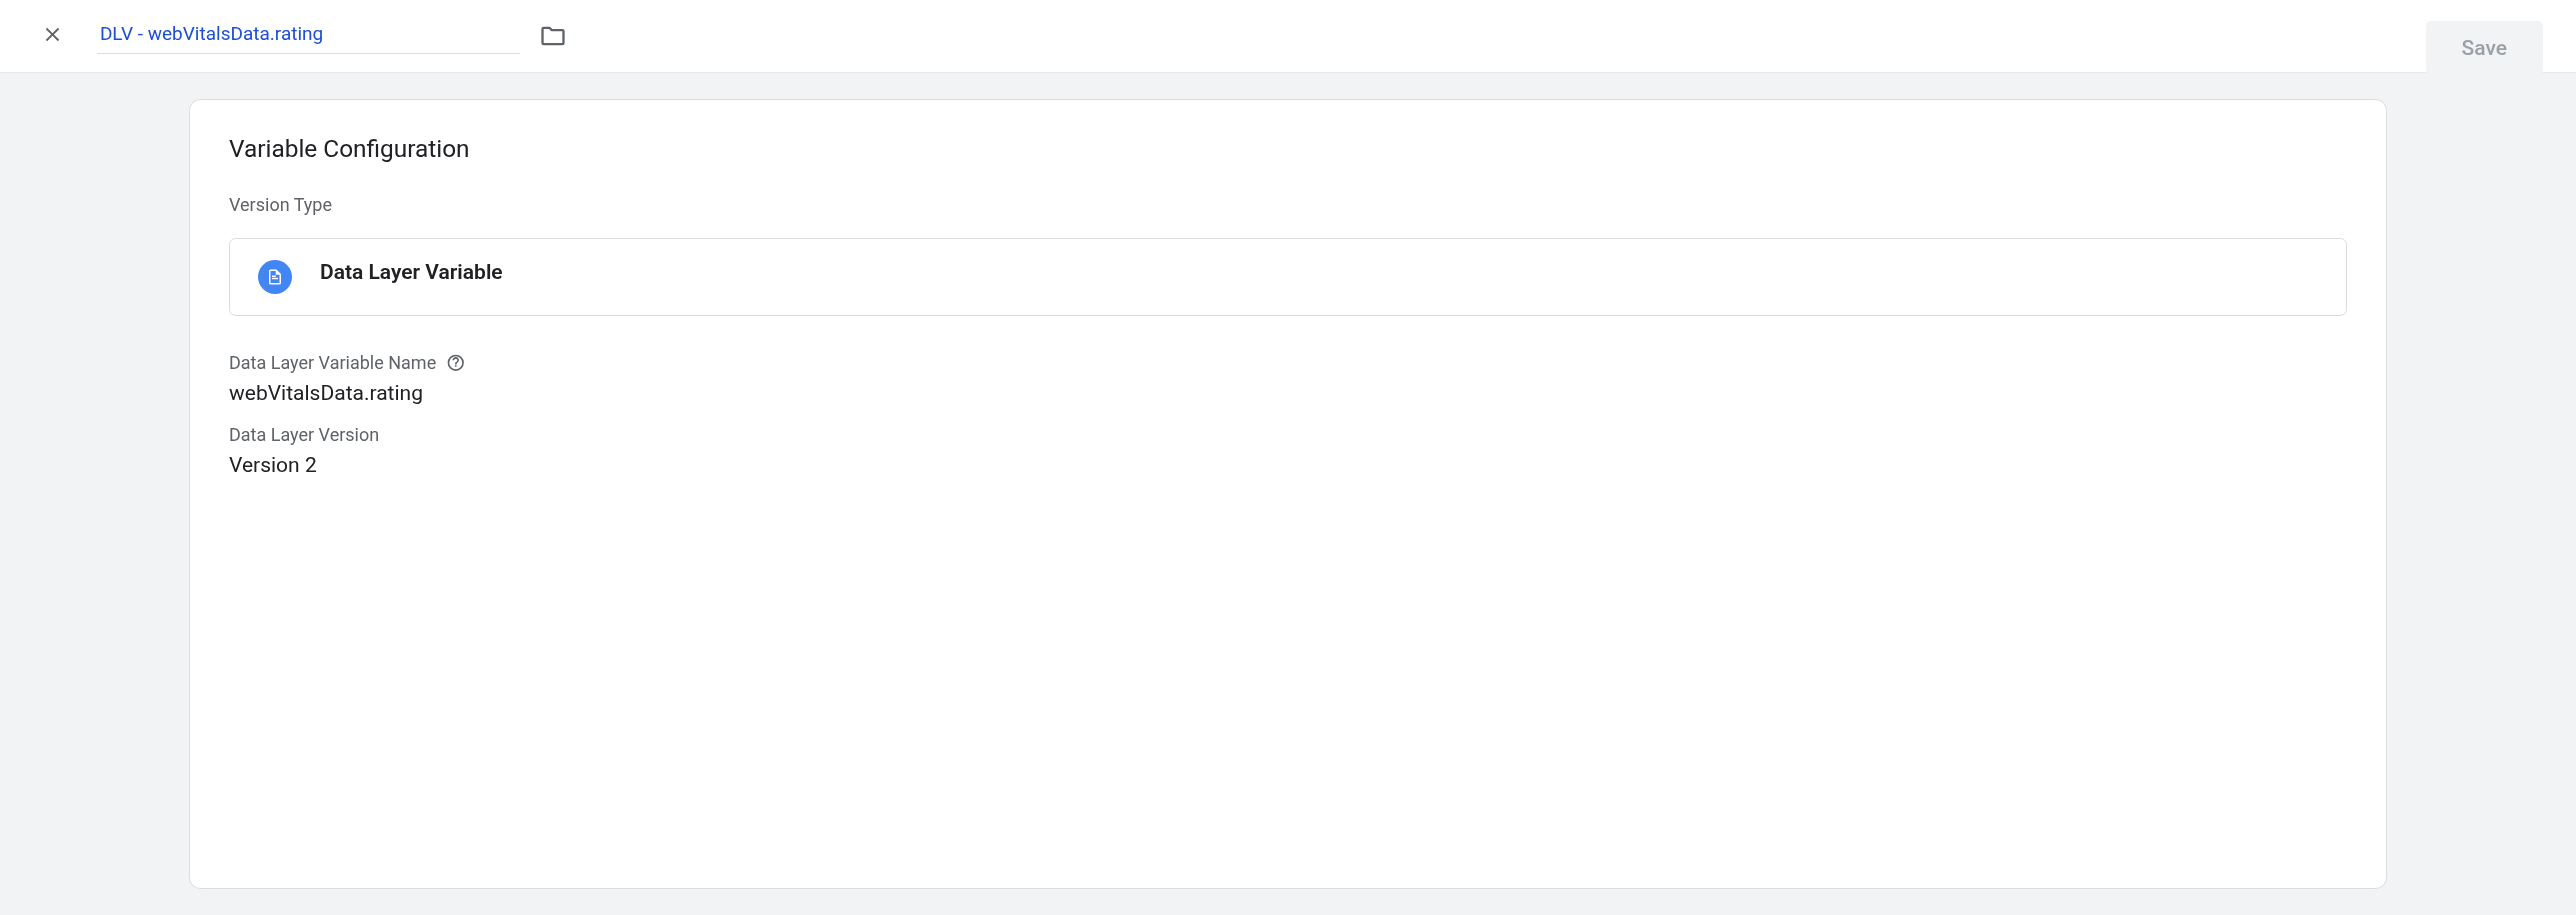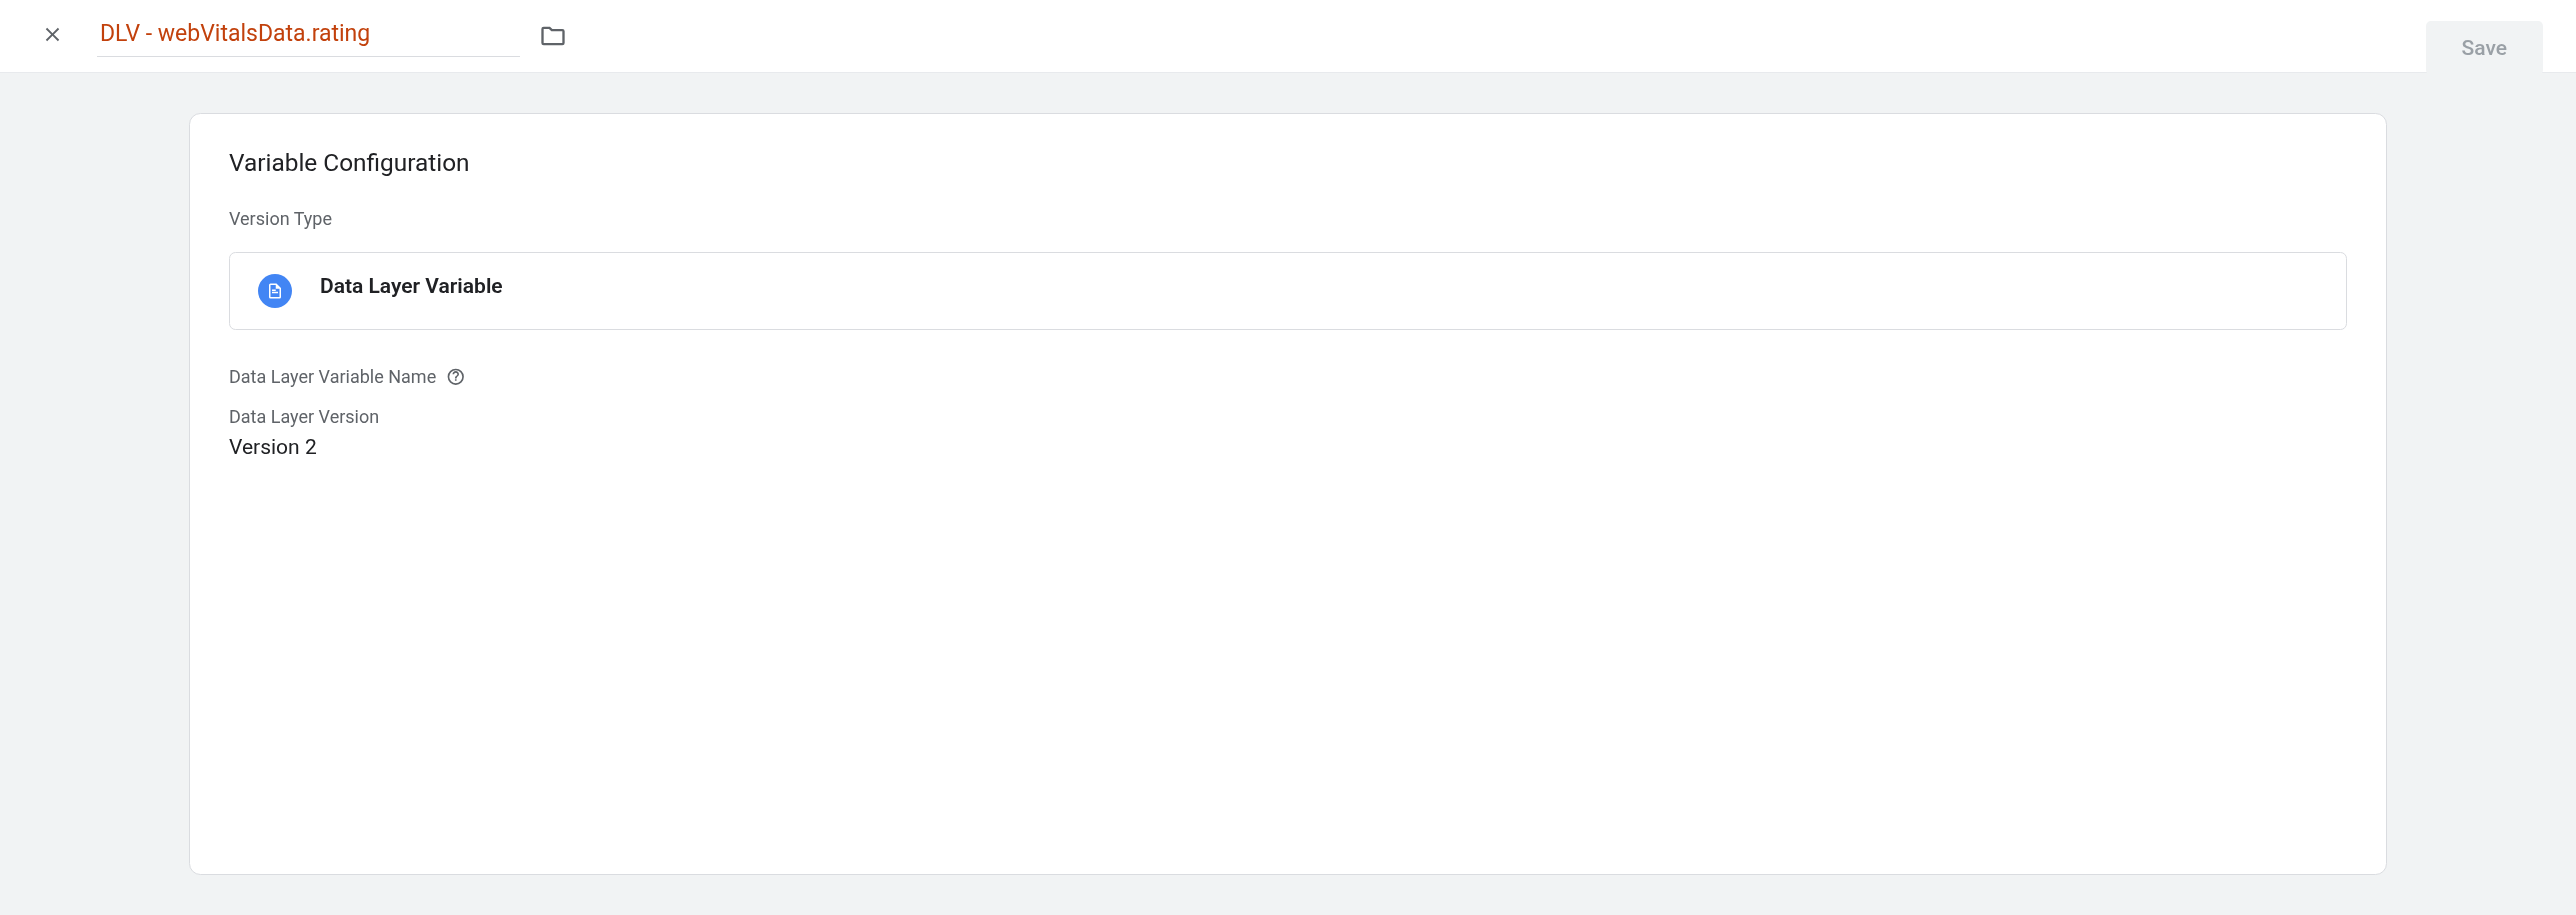--- a/index.html
+++ b/index.html
@@ -24,23 +24,23 @@
       padding: 8.1px;
       display: flex;
       align-items: center;
       justify-content: center;
       margin-right: 24.4px;
       color: #5f6368;
     }
     .close-btn svg { width: 23px; height: 23px; }
     .title-input {
       font-family: 'Google Sans', Roboto, Arial, sans-serif;
-      font-size: 23px;
+      font-size: 19px;
       font-weight: 400;
-      color: #c2410c;
+      color: #1d4ed8;
       border: none;
       border-bottom: 0.8px solid #dadce0;
       padding: 4.9px 3.3px 8.1px 3.3px;
       background: transparent;
       outline: none;
       min-width: 423px;
       letter-spacing: 0px;
     }
     .folder-icon {
       margin-left: 19.5px;
@@ -59,21 +59,21 @@
       font-size: 21px;
       font-weight: 500;
       color: #9aa0a6;
       font-family: 'Google Sans', Roboto, Arial, sans-serif;
       cursor: pointer;
       margin-top: 24px;
     }
     .content-area {
       background: #f1f3f4;
       min-height: calc(100vh - 73px);
-      padding: 40px 0;
+      padding: 26px 0;
       display: flex;
       justify-content: center;
     }
     .card {
       background: #fff;
       border: 0.8px solid #dadce0;
       border-radius: 11.4px;
       width: 2198px;
       max-width: calc(100% - 212px);
       padding: 34px 39px 39px 39px;
@@ -172,20 +172,21 @@
     <div class="field-group">
       <div class="field-label">
         <span>Data Layer Variable Name</span>
         <span class="help-icon">
           <svg viewBox="0 0 24 24">
               <circle cx="12" cy="12" r="9" fill="none" stroke="currentColor" stroke-width="2"></circle>
               <path fill="currentColor" d="M11 17h2v-2h-2v2zm1-12c-2.2 0-4 1.8-4 4h2c0-1.1.9-2 2-2s2 .9 2 2c0 2-3 1.75-3 5h2c0-2.25 3-2.5 3-5 0-2.2-1.8-4-4-4z"></path>
             </svg>
         </span>
       </div>
+      <div class="field-value">webVitalsData.rating</div>
     </div>
 
     <div class="field-group">
       <div class="field-label">Data Layer Version</div>
       <div class="field-value">Version 2</div>
     </div>
   </div>
 </div>
 
 

